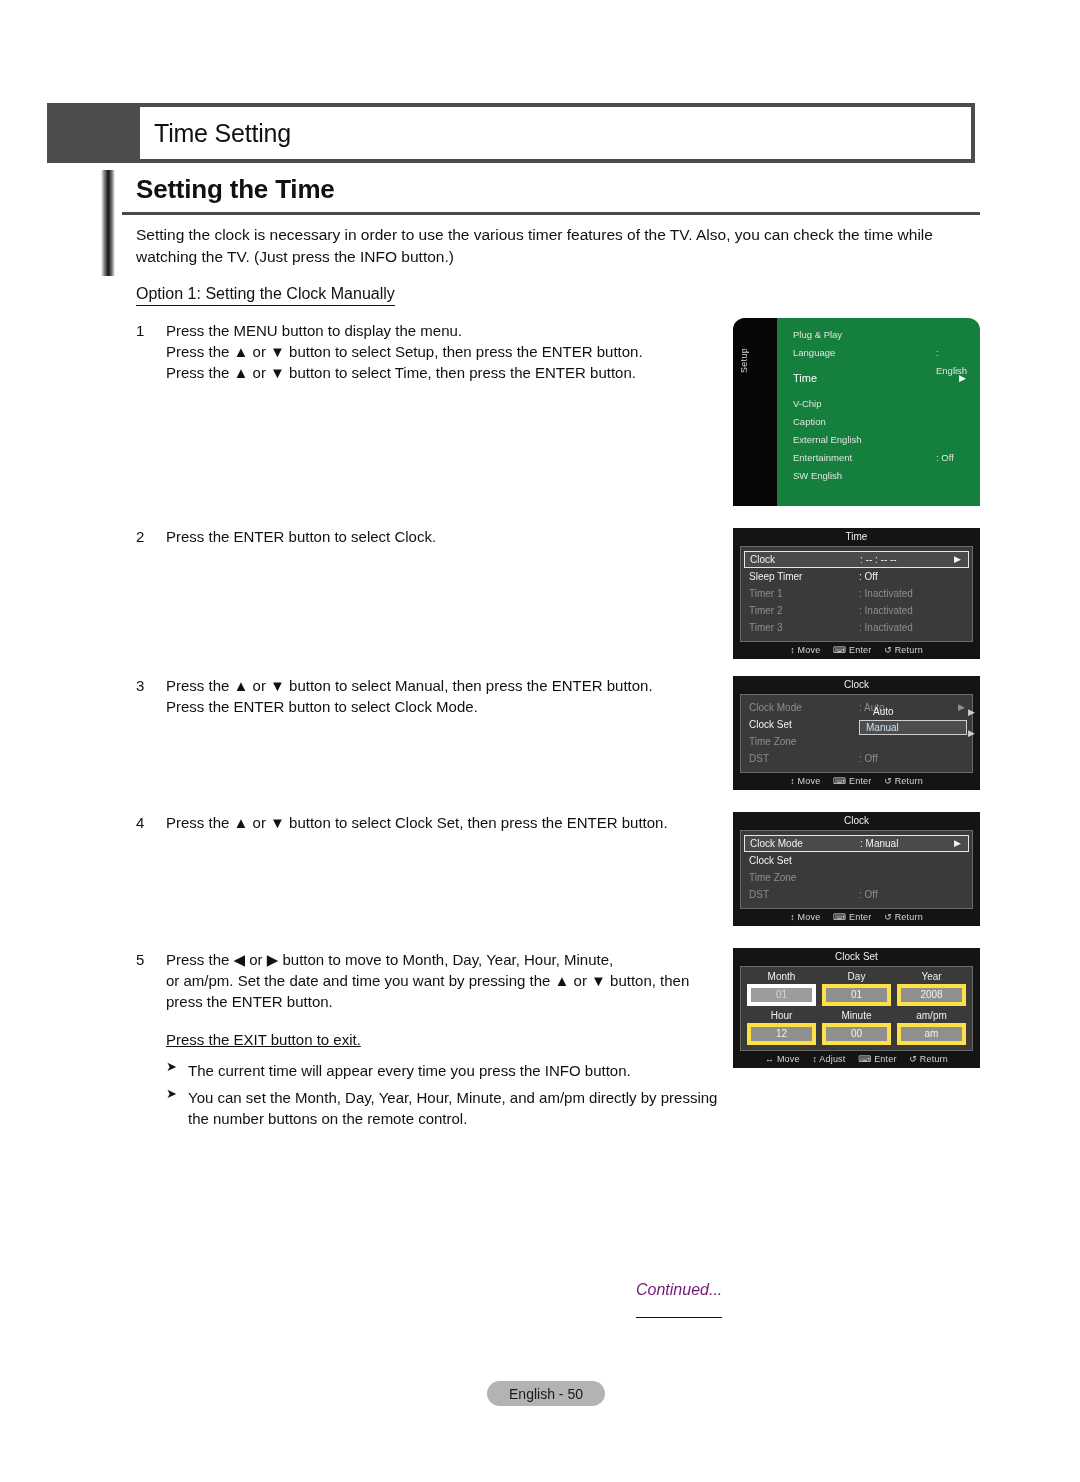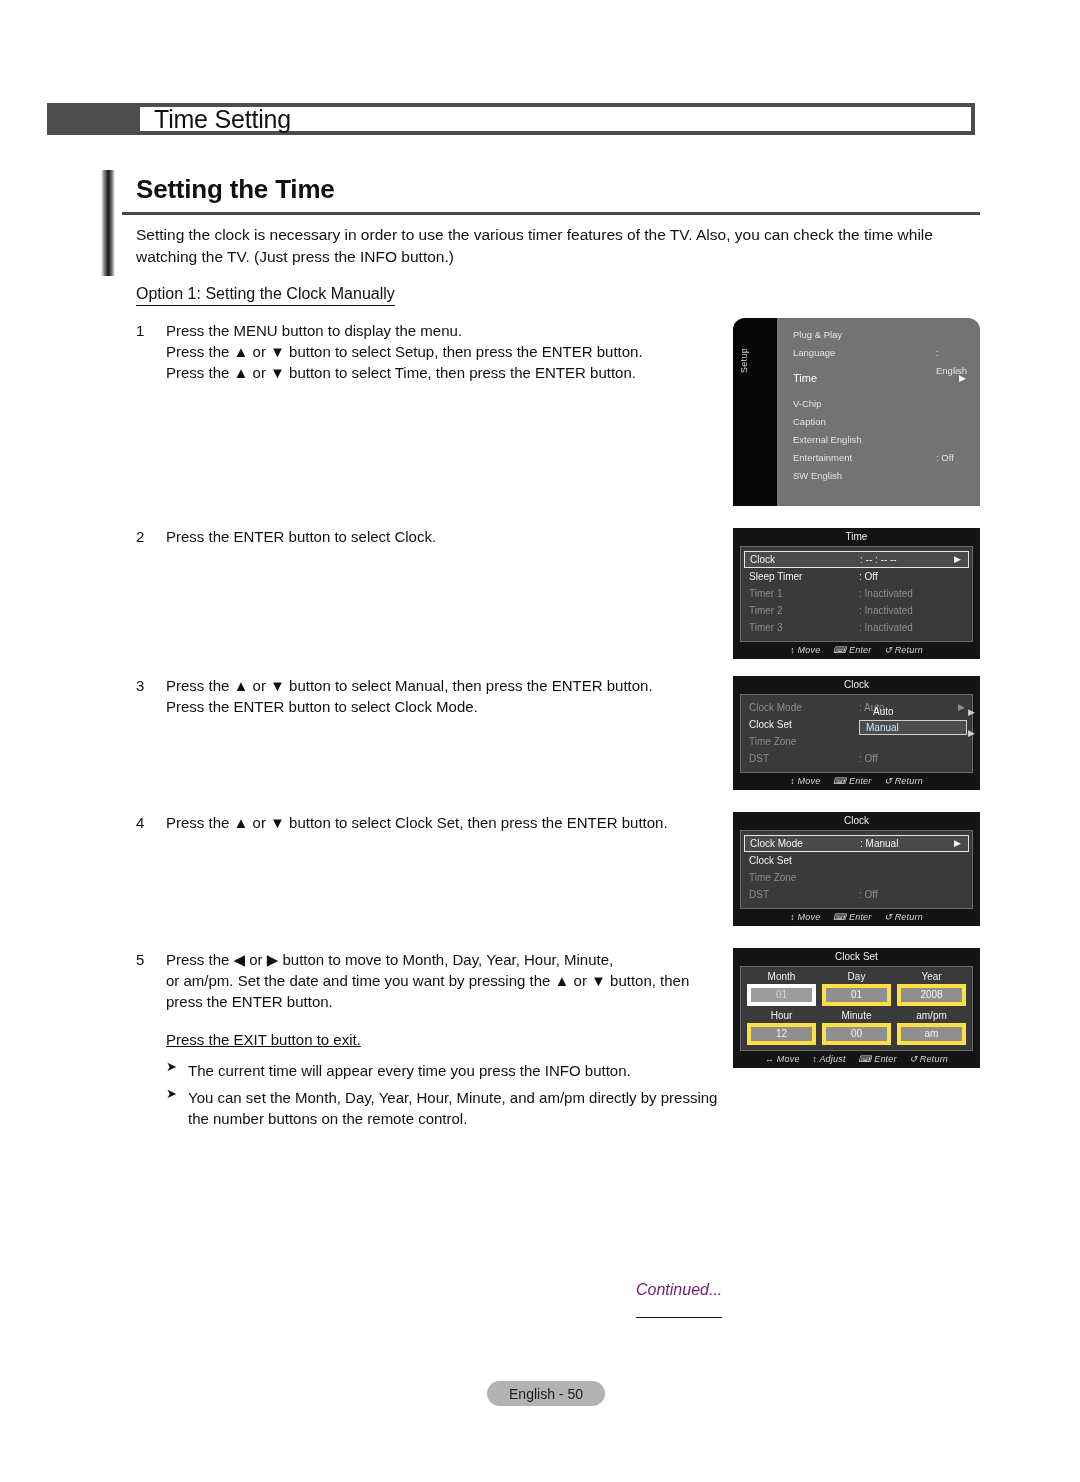--- a/index.html
+++ b/index.html
@@ -15,21 +15,21 @@
     color: #000;
     overflow: hidden;
   }
 
   
   .page-header {
     position: absolute;
     left: 47px;
     top: 103px;
     width: 928px;
-    height: 32px;
+    height: 60px;
     background: #4d4d4d;
     box-sizing: border-box;
   }
   .page-header-title-box {
     position: absolute;
     left: 93px;
     top: 4px;
     right: 4px;
     bottom: 4px;
     background: #ffffff;
@@ -143,21 +143,21 @@
     box-sizing: border-box;
     font-size: 9.5px;
     color: #e8e8e8;
     -webkit-font-smoothing: none;
   }
 
   
   .osd-setup {
     top: 318px;
     height: 188px;
-    background: #737373;
+    background: #15803d;
     border-radius: 12px 12px 0 0;
     overflow: hidden;
   }
   .osd-setup-rail {
     position: absolute;
     left: 0; top: 0; bottom: 0;
     width: 44px;
     background: #060606;
   }
   .osd-setup-rail-label {
@@ -256,21 +256,21 @@
   .osd-item.sel .v { left: 115px; }
   .osd-footer {
     height: 17px;
     line-height: 17px;
     text-align: center;
     font-size: 9px;
     color: #d6d6d6;
     background: #141414;
     letter-spacing: 0.2px;
   }
-  .osd-footer span { margin: 0 5px; font-style: italic; }
+  .osd-footer span { margin: 0 5px; }
 
   
   .dd-wrap {
     position: absolute;
     left: 118px;
     top: 10px;
     width: 116px;
     z-index: 5;
   }
   .dd-auto {

